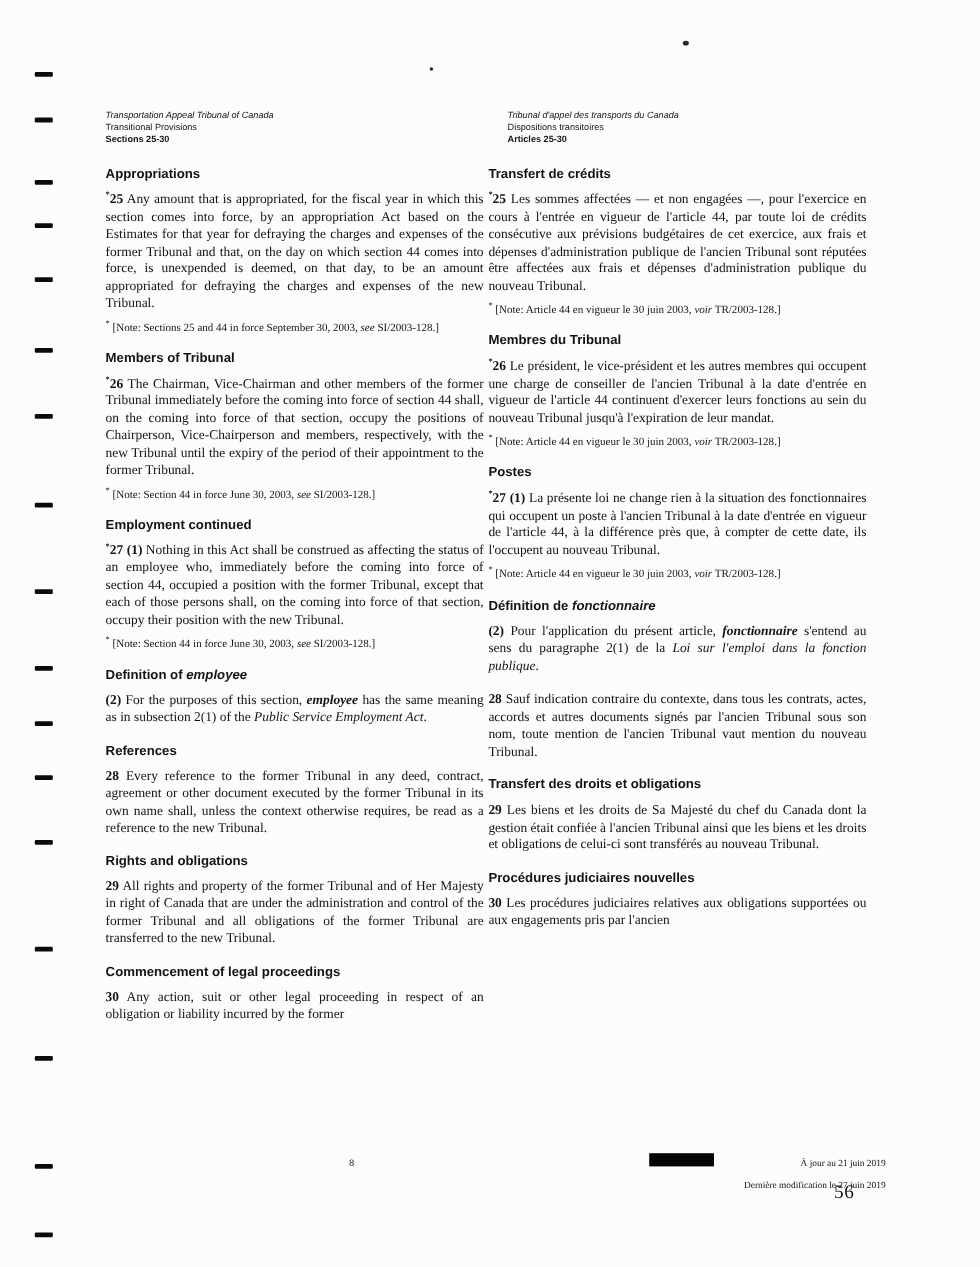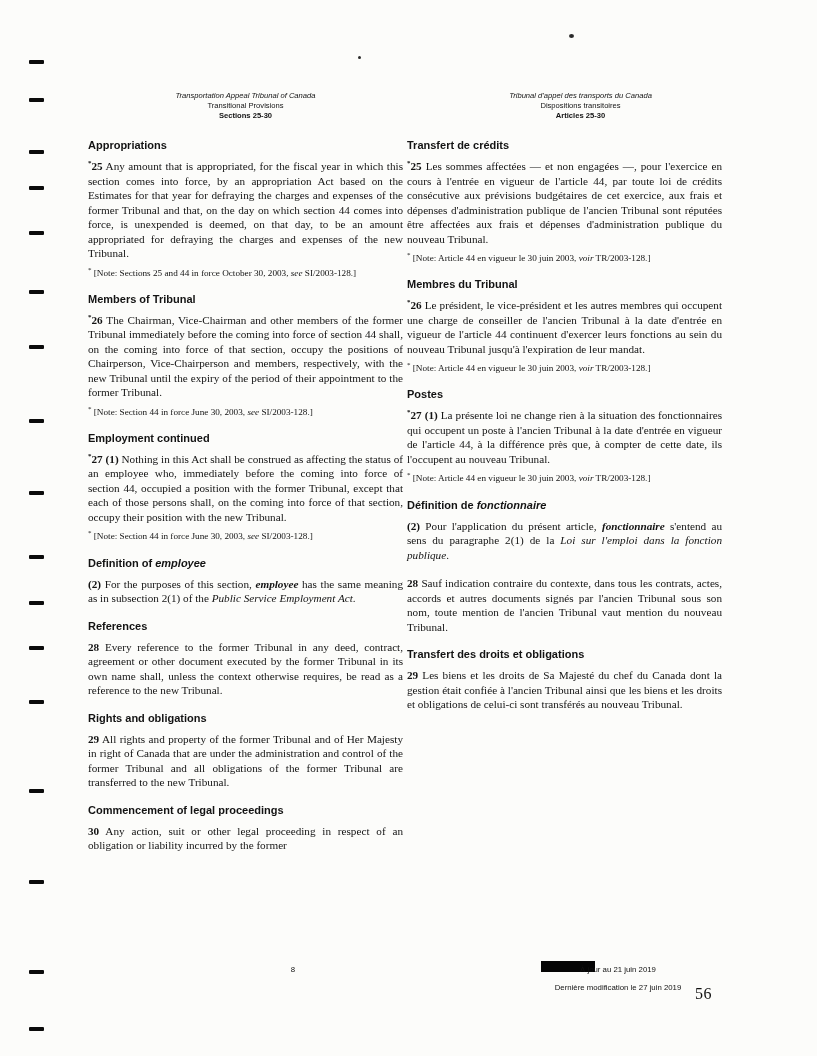--- a/index.html
+++ b/index.html
@@ -8,42 +8,42 @@
     position:relative;width:817px;height:1056px;margin:0 auto;
     background:#fcfcfa;color:#131313;overflow:hidden;
     font-family:"Liberation Serif", serif;
   }
   
   .tick{position:absolute;left:29px;width:15px;height:4px;background:#0b0b0b;border-radius:1px;}
   .speck{position:absolute;background:#2a2a2a;border-radius:50%;}
   .blackbar{position:absolute;left:541px;top:961px;width:54px;height:11px;background:#050505;}
   
   .runhead{position:absolute;top:91px;left:88px;width:650px;display:flex;
-    font-family:"Liberation Sans", sans-serif;font-size:7.6px;line-height:9.8px;text-align:center;}
+    font-family:"Liberation Sans", sans-serif;font-size:7.6px;line-height:9.8px;}
   .rh-col{width:315px;}
   .rh-col + .rh-col{margin-left:20px;}
   .rh1{font-style:italic;}
   .rh3{font-weight:700;}
   
   .cols{position:absolute;top:139px;left:88px;width:650px;display:flex;gap:4px;}
   .col{width:315px;}
   .sec{margin:0 0 14px 0;}
   .sec-heading{font-family:"Liberation Sans", sans-serif;font-weight:700;font-size:11px;
     margin:0 0 7px 0;line-height:13px;}
   p.body{font-size:11.2px;line-height:14.5px;text-align:justify;margin:0 0 6px 0;}
   p.note{font-size:9.2px;line-height:12.2px;text-align:left;margin:2px 0 4px 0;}
   .b{font-weight:700;}
   .i{font-style:italic;}
   sup{font-size:7px;line-height:0;vertical-align:super;}
   
   .footer{position:absolute;left:88px;top:965px;width:650px;display:flex;
     font-family:"Liberation Sans", sans-serif;font-size:7.8px;line-height:9px;color:#111;}
   .f-left{width:240px;text-align:left;}
   .f-center{flex:1;text-align:center;}
-  .f-right{width:240px;text-align:center;}
+  .f-right{width:240px;text-align:right;font-family:Liberation Serif, serif;}
   .f-line2{margin-top:9px;}
   .stamp{position:absolute;left:607px;top:24px;font-family:"Liberation Serif", serif;
     font-size:16px;font-weight:400;letter-spacing:0.5px;}
 </style>
 </head>
 <body>
 
 <div class="page">
 
   <div>
@@ -80,21 +80,21 @@
       <div class="rh2">Dispositions transitoires</div>
       <div class="rh3">Articles 25-30</div>
     </div>
   </header>
 
   <main class="cols">
     <div class="col">
         <section class="sec">
           <h3 class="sec-heading"><span>Appropriations</span></h3>
           <p class="body"><sup class="b">*</sup><span class="b">25</span><span> Any amount that is appropriated, for the fiscal year in which this section comes into force, by an appropriation Act based on the Estimates for that year for defraying the charges and expenses of the former Tribunal and that, on the day on which section 44 comes into force, is unexpended is deemed, on that day, to be an amount appropriated for defraying the charges and expenses of the new Tribunal.</span></p>
-          <p class="note"><sup>*</sup><span> [Note: Sections 25 and 44 in force October 30, 2003, </span><span class="i">see</span><span> SI/2003-128.]</span></p>
+          <p class="note"><sup>*</sup><span> [Note: Sections 25 and 44 in force September 30, 2003, </span><span class="i">see</span><span> SI/2003-128.]</span></p>
         </section>
         <section class="sec">
           <h3 class="sec-heading"><span>Members of Tribunal</span></h3>
           <p class="body"><sup class="b">*</sup><span class="b">26</span><span> The Chairman, Vice-Chairman and other members of the former Tribunal immediately before the coming into force of section 44 shall, on the coming into force of that section, occupy the positions of Chairperson, Vice-Chairperson and members, respectively, with the new Tribunal until the expiry of the period of their appointment to the former Tribunal.</span></p>
           <p class="note"><sup>*</sup><span> [Note: Section 44 in force June 30, 2003, </span><span class="i">see</span><span> SI/2003-128.]</span></p>
         </section>
         <section class="sec">
           <h3 class="sec-heading"><span>Employment continued</span></h3>
           <p class="body"><sup class="b">*</sup><span class="b">27 (1)</span><span> Nothing in this Act shall be construed as affecting the status of an employee who, immediately before the coming into force of section 44, occupied a position with the former Tribunal, except that each of those persons shall, on the coming into force of that section, occupy their position with the new Tribunal.</span></p>
           <p class="note"><sup>*</sup><span> [Note: Section 44 in force June 30, 2003, </span><span class="i">see</span><span> SI/2003-128.]</span></p>
@@ -136,20 +136,24 @@
           <h3 class="sec-heading"><span>Définition de </span><span class="i">fonctionnaire</span></h3>
           <p class="body"><span class="b">(2)</span><span> Pour l'application du présent article, </span><span class="b i">fonctionnaire</span><span> s'entend au sens du paragraphe 2(1) de la </span><span class="i">Loi sur l'emploi dans la fonction publique</span><span>.</span></p>
         </section>
         <section class="sec">
           <p class="body"><span class="b">28</span><span> Sauf indication contraire du contexte, dans tous les contrats, actes, accords et autres documents signés par l'ancien Tribunal sous son nom, toute mention de l'ancien Tribunal vaut mention du nouveau Tribunal.</span></p>
         </section>
         <section class="sec">
           <h3 class="sec-heading"><span>Transfert des droits et obligations</span></h3>
           <p class="body"><span class="b">29</span><span> Les biens et les droits de Sa Majesté du chef du Canada dont la gestion était confiée à l'ancien Tribunal ainsi que les biens et les droits et obligations de celui-ci sont transférés au nouveau Tribunal.</span></p>
         </section>
+        <section class="sec">
+          <h3 class="sec-heading"><span>Procédures judiciaires nouvelles</span></h3>
+          <p class="body"><span class="b">30</span><span> Les procédures judiciaires relatives aux obligations supportées ou aux engagements pris par l'ancien</span></p>
+        </section>
       </div>
   </main>
 
   <footer class="footer">
     <div class="f-center">8</div>
     <div class="f-right">
       <div>À jour au 21 juin 2019</div>
       <div class="f-line2">Dernière modification le 27 juin 2019</div>
     </div>
     <div class="stamp">56</div>

